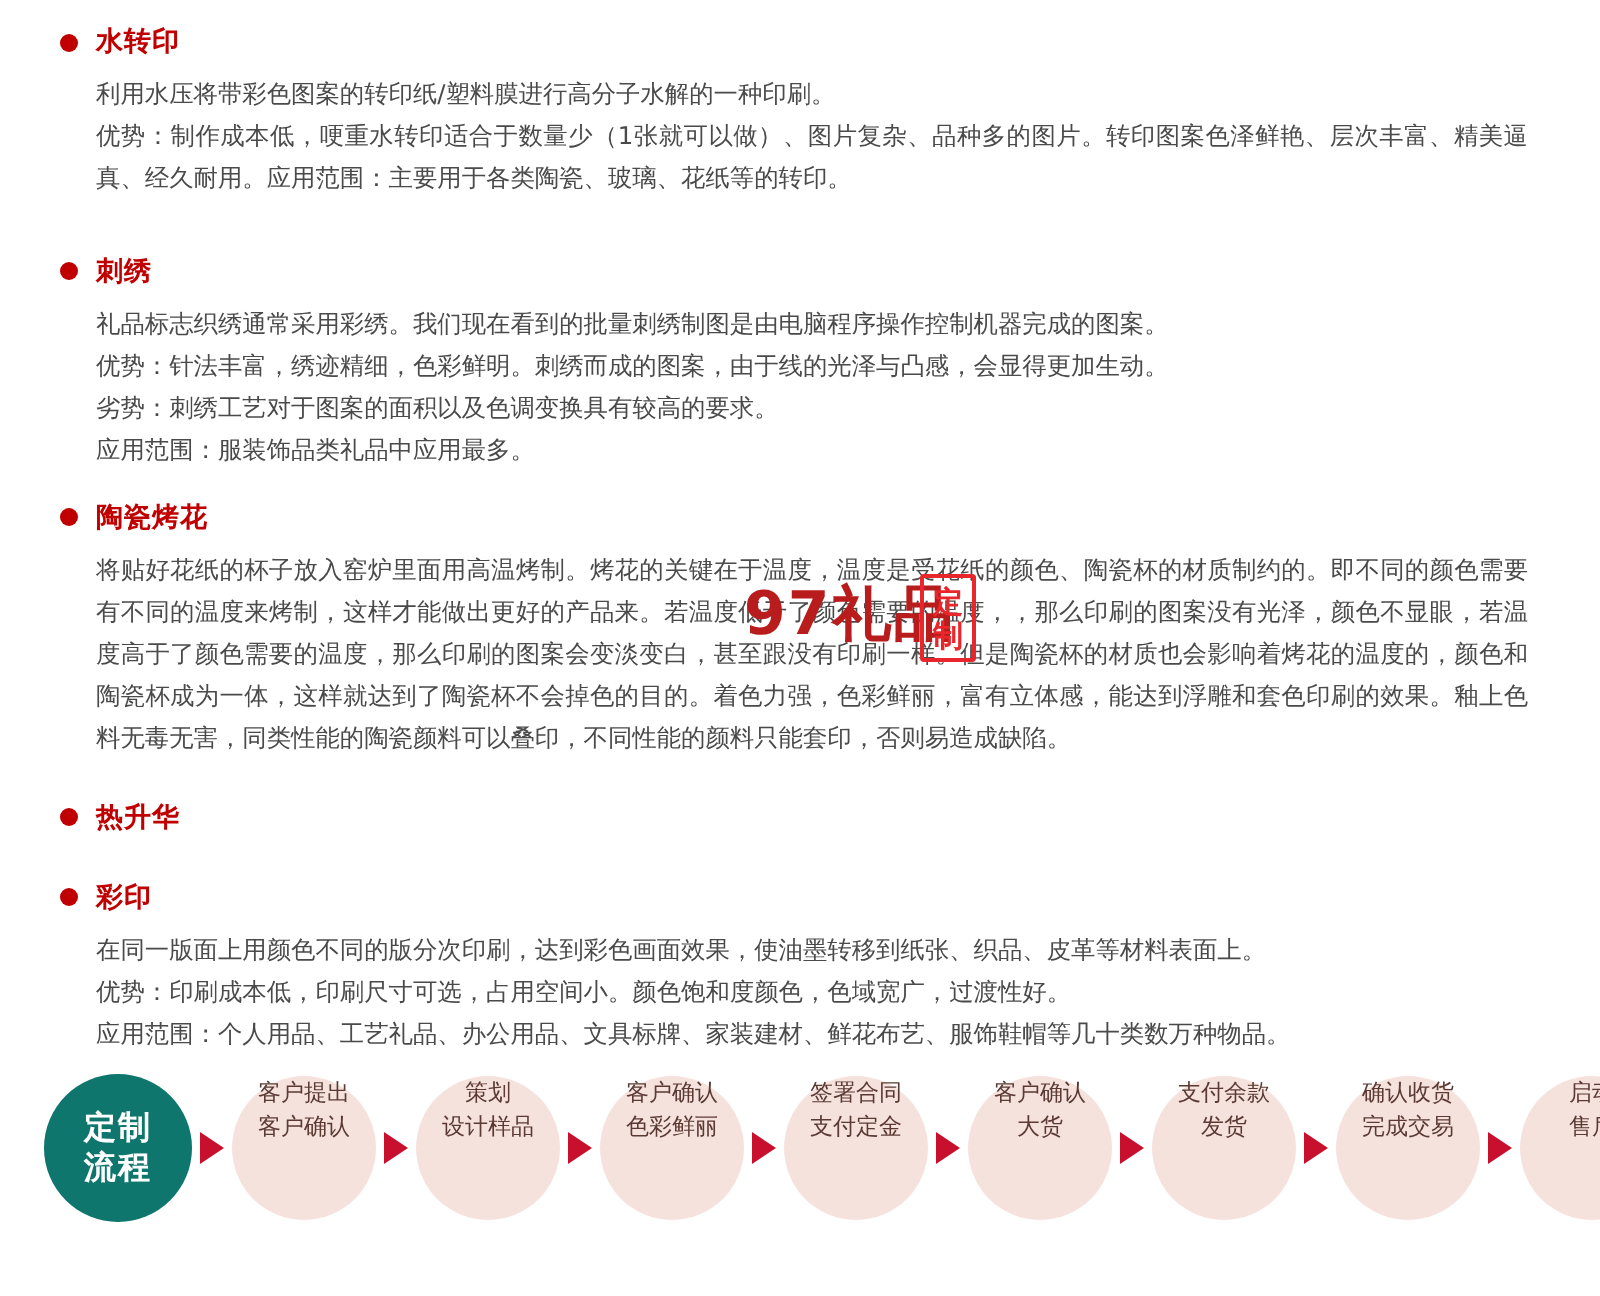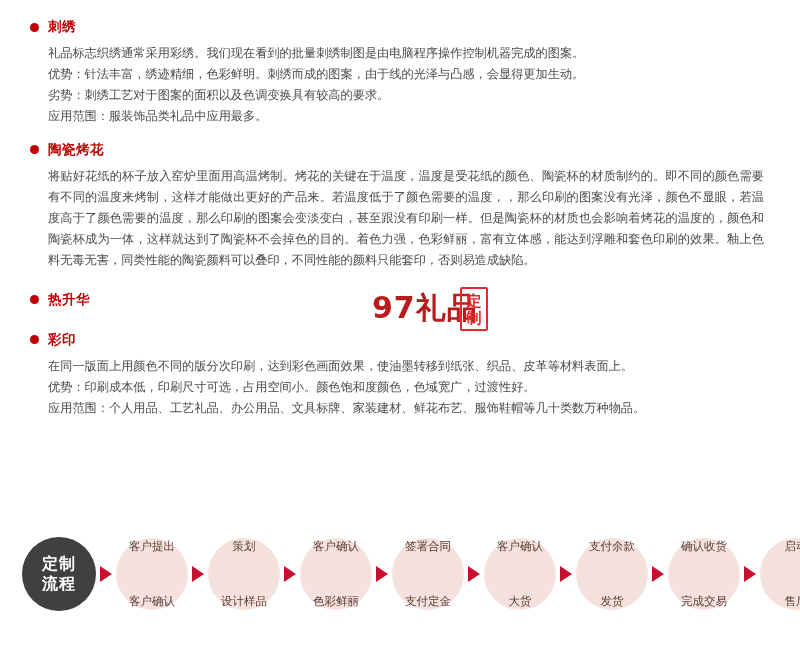--- a/index.html
+++ b/index.html
@@ -78,57 +78,67 @@
   .flow {
     position: absolute;
     left: 22px; top: 537px;
     display: flex;
     align-items: center;
     width: 756px;
   }
   .flow-badge {
     width: 74px; height: 74px;
     border-radius: 50%;
-    background: #404040;
+    background: #0f766e;
     color: #ffffff;
     display: flex; flex-direction: column;
     align-items: center; justify-content: center;
     font-size: 16px; font-weight: bold;
     line-height: 1.25;
     letter-spacing: 1px;
     flex: 0 0 auto;
   }
   .flow-step {
     width: 72px; height: 72px;
     border-radius: 50%;
     background: #f6e2dd;
     color: #5a3a33;
     display: flex; flex-direction: column;
-    align-items: center; justify-content: space-between;
+    align-items: center; justify-content: flex-start;
     font-size: 11.5px;
     line-height: 1.45;
     flex: 0 0 auto;
     text-align: center;
   }
   .arrow {
     width: 0; height: 0;
     border-top: 8px solid transparent;
     border-bottom: 8px solid transparent;
     border-left: 12px solid #c8102e;
     margin: 0 4px;
     flex: 0 0 auto;
   }
 </style>
 </head>
 <body>
 
 <div class="page">
 
-
-  <div class="section" style="margin-top:6px;">
+  <div class="section">
+    <div class="sec-head">
+      <span class="bullet"></span>
+      <span class="sec-title">水转印</span>
+    </div>
+    <div class="body-text">
+      <p>利用水压将带彩色图案的转印纸/塑料膜进行高分子水解的一种印刷。</p>
+      <p>优势：制作成本低，哽重水转印适合于数量少（1张就可以做）、图片复杂、品种多的图片。转印图案色泽鲜艳、层次丰富、精美逼真、经久耐用。应用范围：主要用于各类陶瓷、玻璃、花纸等的转印。</p>
+    </div>
+  </div>
+
+  <div class="section" style="margin-top:27px;">
     <div class="sec-head">
       <span class="bullet"></span>
       <span class="sec-title">刺绣</span>
     </div>
     <div class="body-text">
       <p>礼品标志织绣通常采用彩绣。我们现在看到的批量刺绣制图是由电脑程序操作控制机器完成的图案。</p>
       <p>优势：针法丰富，绣迹精细，色彩鲜明。刺绣而成的图案，由于线的光泽与凸感，会显得更加生动。</p>
       <p>劣势：刺绣工艺对于图案的面积以及色调变换具有较高的要求。</p>
       <p>应用范围：服装饰品类礼品中应用最多。</p>
     </div>

